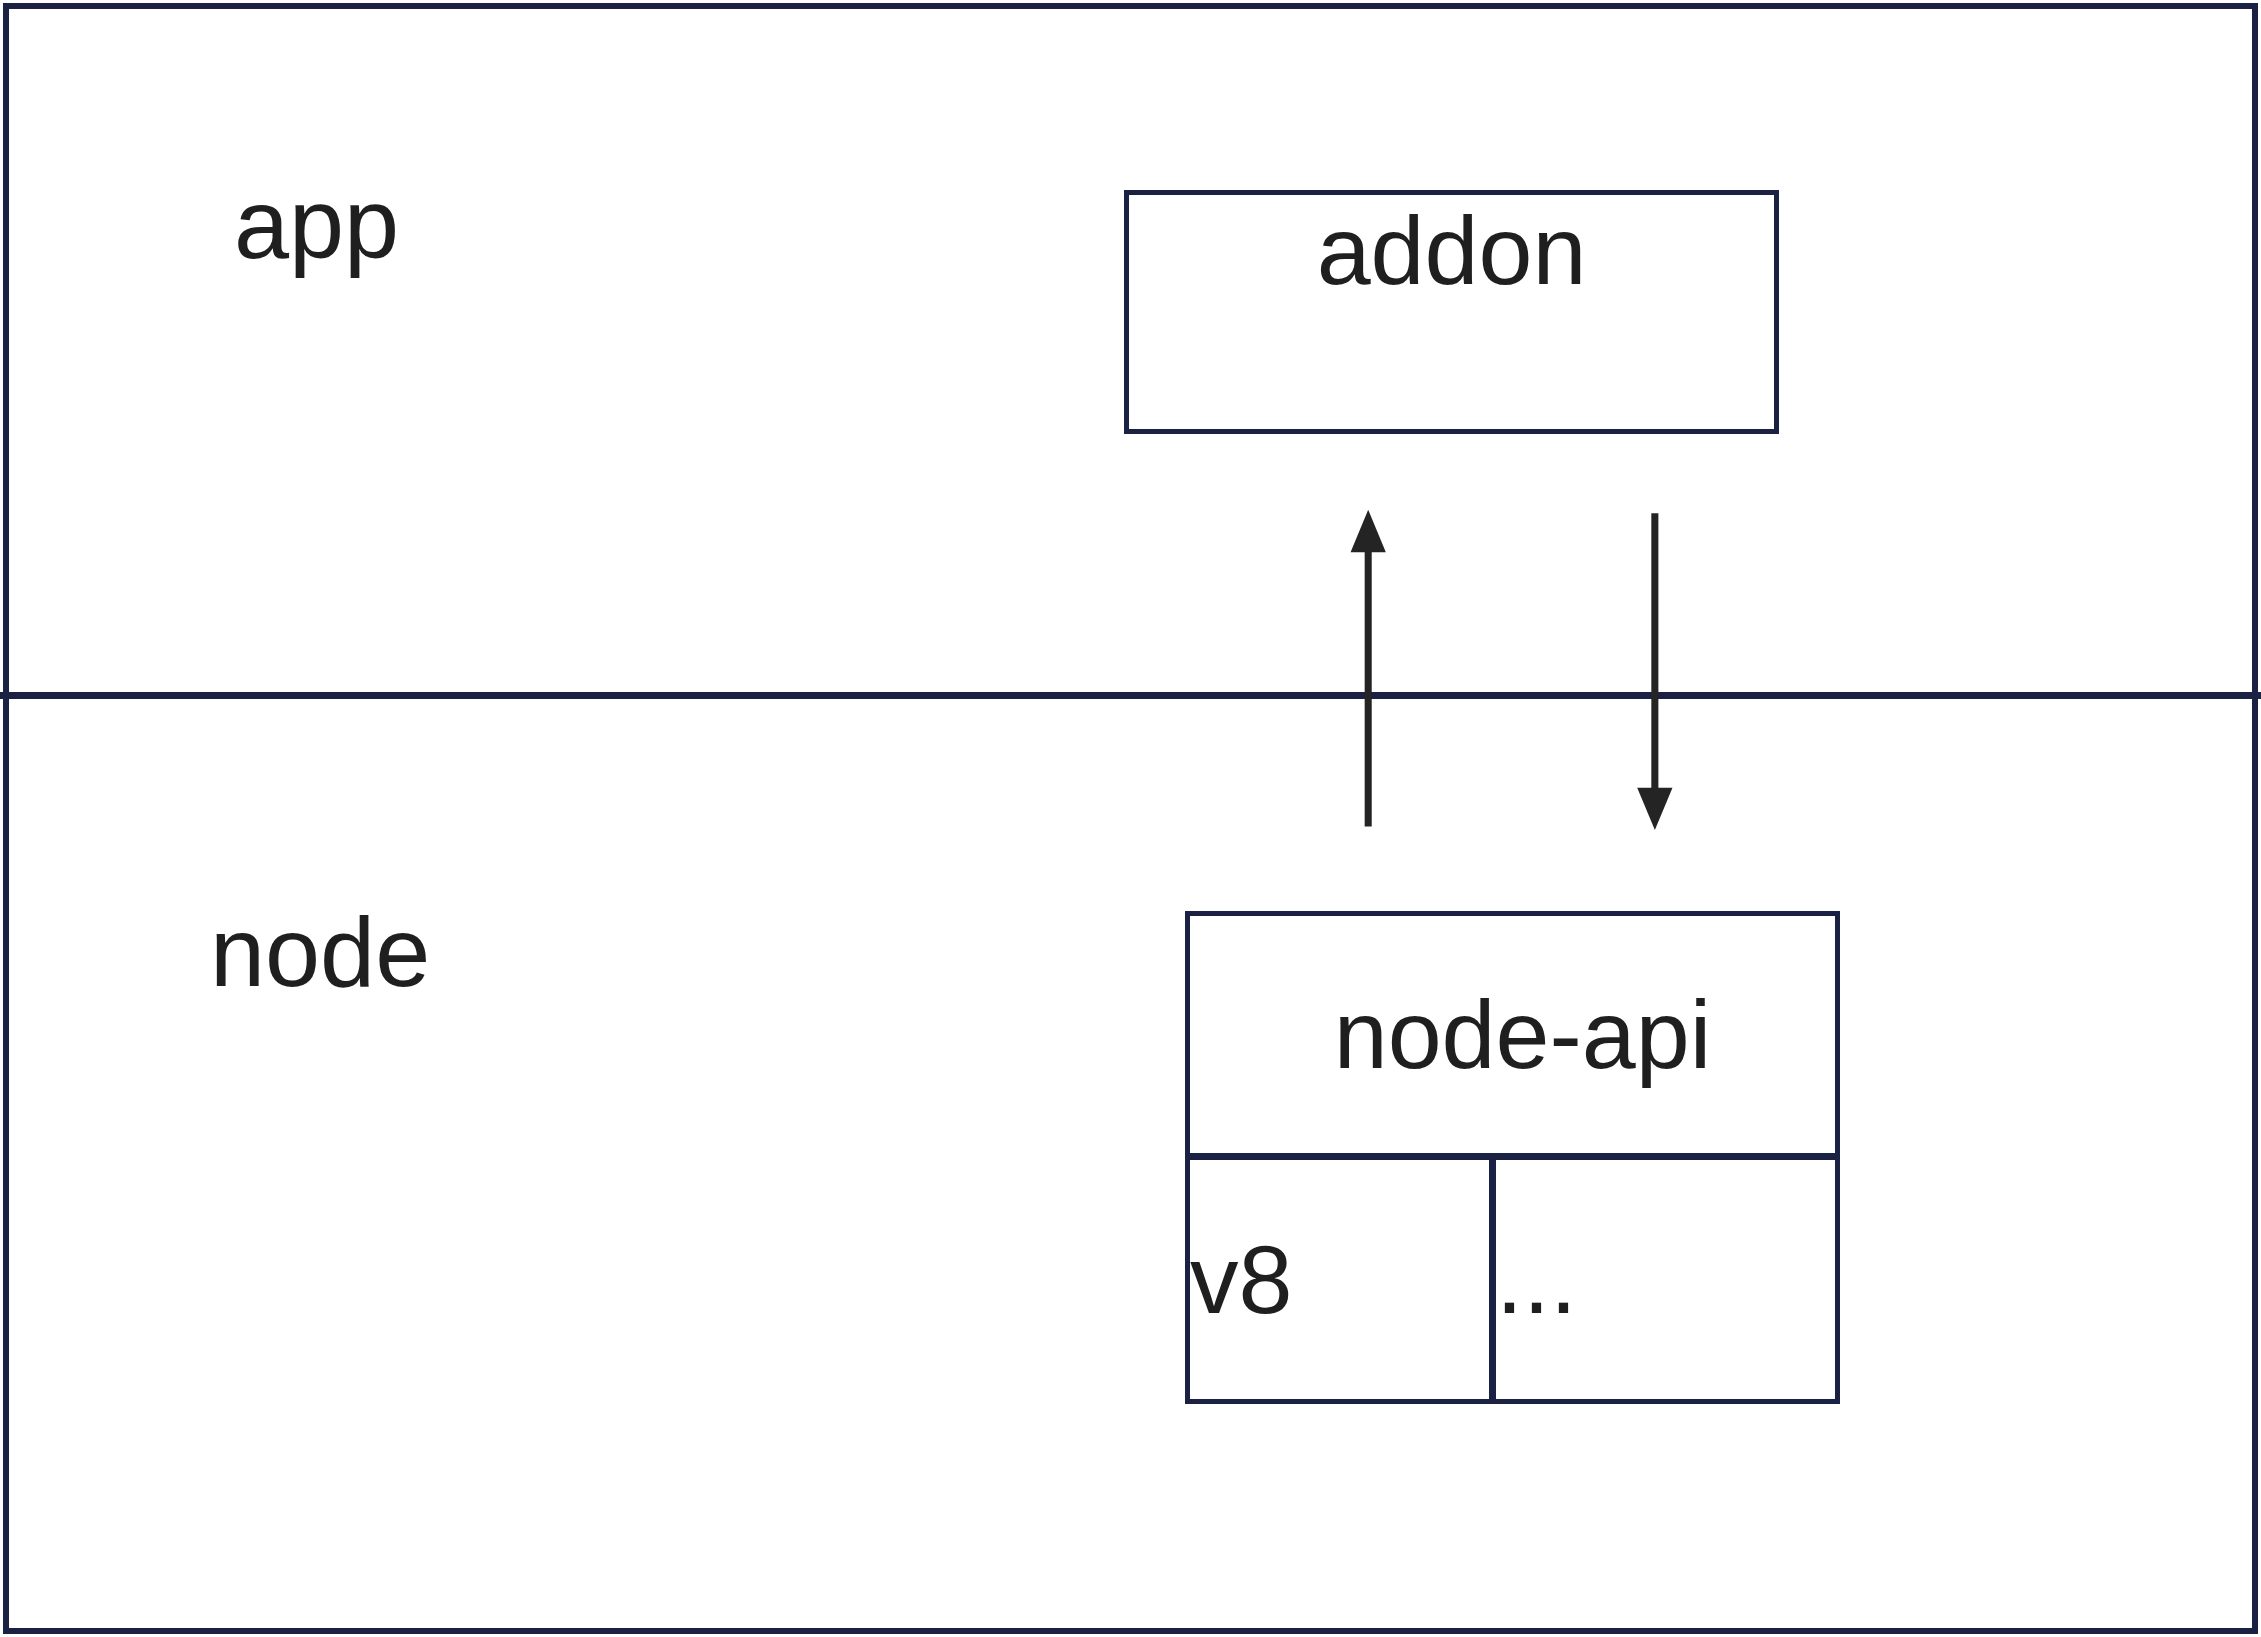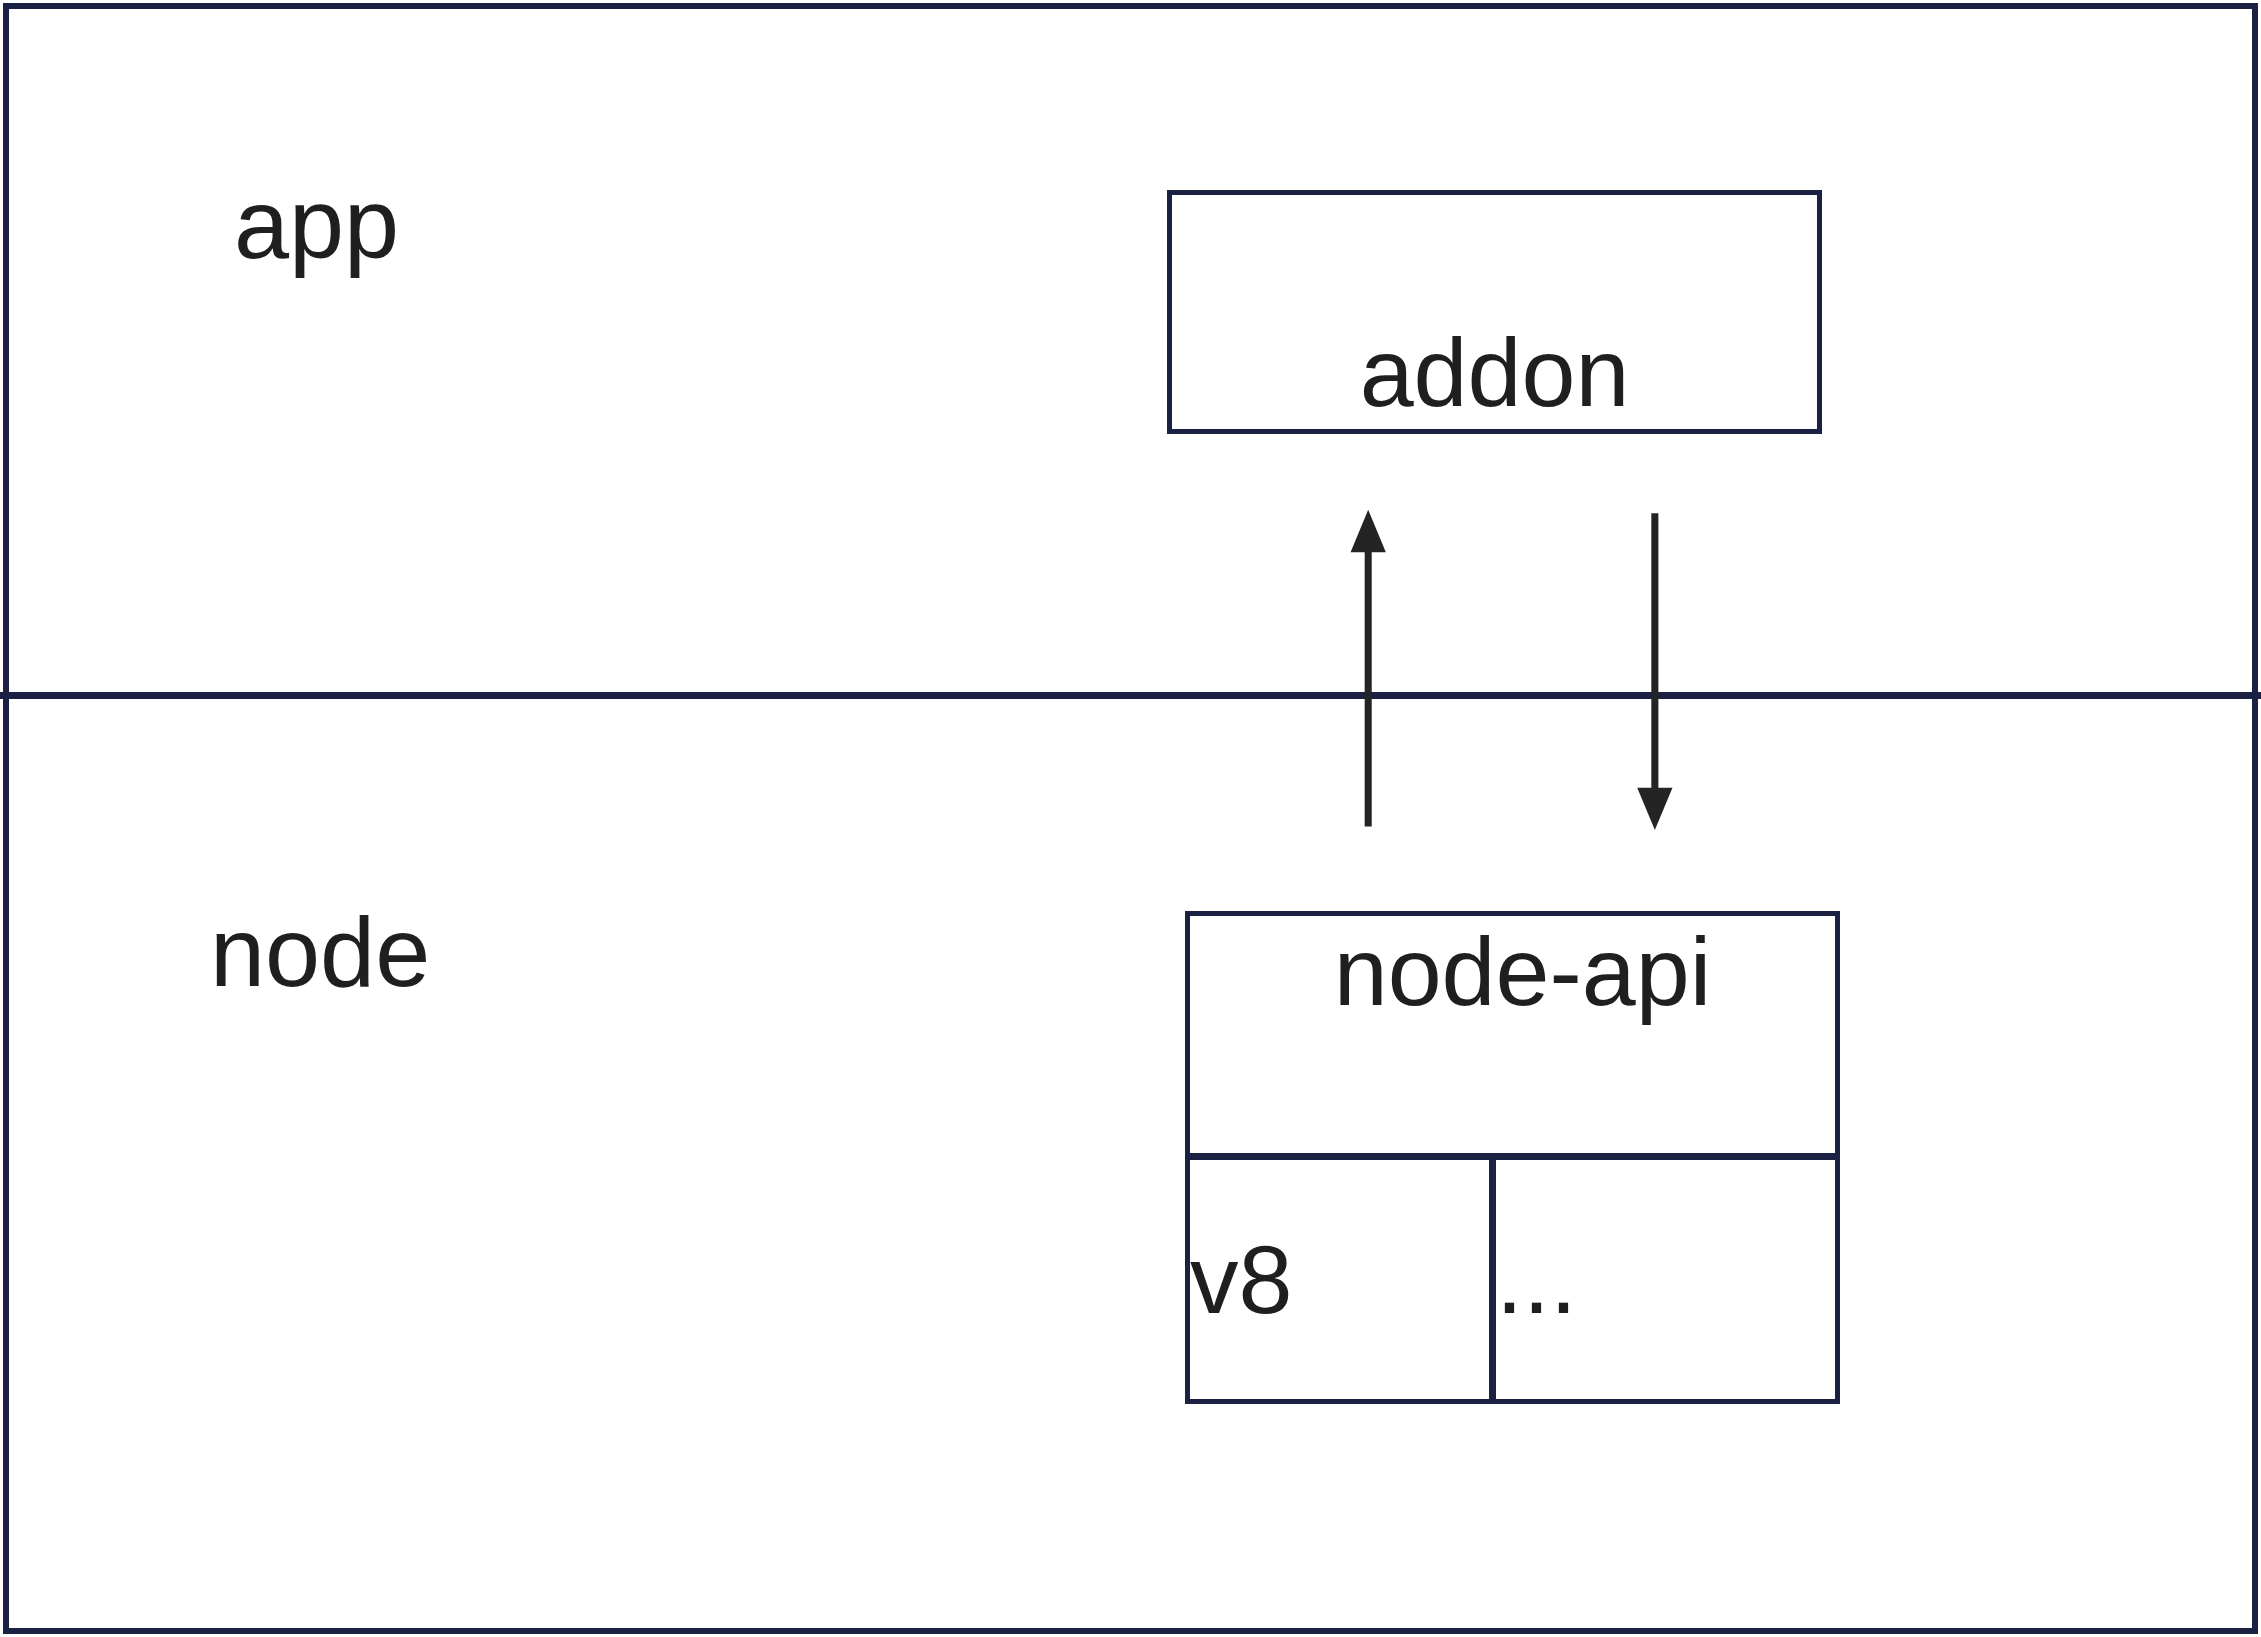--- a/index.html
+++ b/index.html
@@ -50,39 +50,39 @@
   .app-label  { left: 234px; top: 174px; }
   .node-label { left: 210px; top: 902px; }
 
   .diagram-box {
     position: absolute;
     border: 5.3px solid var(--line);
     background: var(--canvas_bg);
     z-index: 2;
   }
   .addon-box {
-    left: 1167px; top: 190px;
+    left: 1124px; top: 190px;
     width: 655px; height: 244px;
     display: flex;
-    align-items: flex-end;
+    align-items: flex-start;
     justify-content: center;
     font-size: 97px;
   }
   .nodeapi-box {
     left: 1185px; top: 911px;
     width: 655px; height: 493px;
     display: flex;
     flex-direction: column;
   }
   .nodeapi-title {
     height: 244px;
     flex: 0 0 auto;
     border-bottom: 7px solid var(--line);
     display: flex;
-    align-items: flex-start;
+    align-items: center;
     justify-content: center;
     font-size: 97px;
     padding-left: 20px;
   }
   .nodeapi-row {
     flex: 1 1 auto;
     display: flex;
   }
   .nodeapi-cell {
     display: flex;

